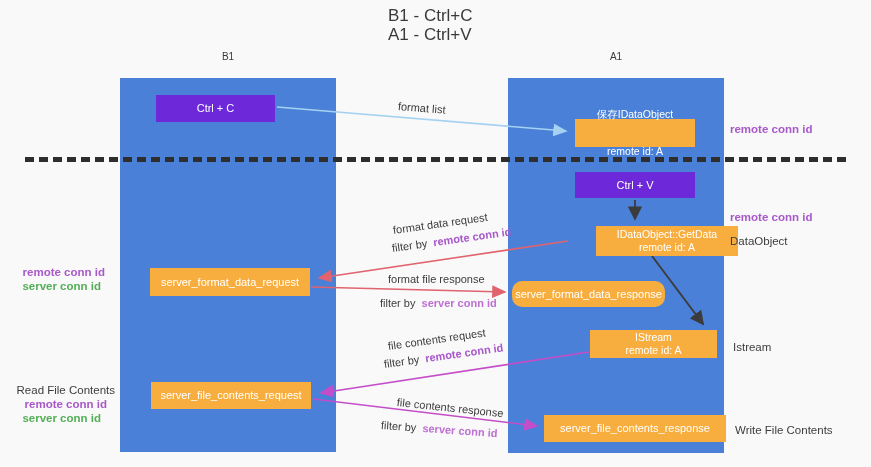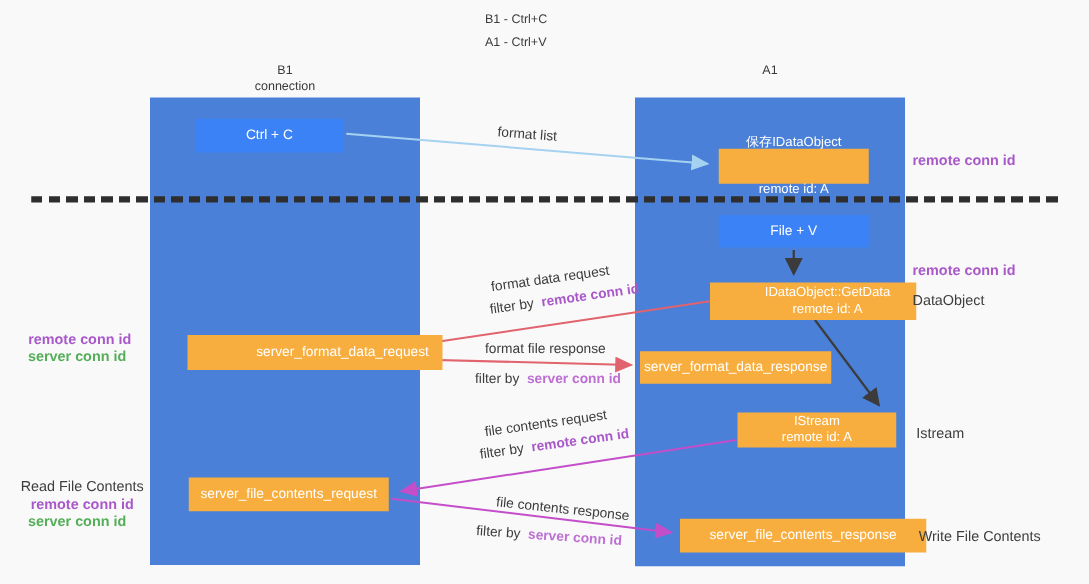--- a/index.html
+++ b/index.html
@@ -2,34 +2,34 @@
 <html><head>
 <meta charset="utf-8">
 <style>
   html,body{margin:0;padding:0;background:#f9f9f9;}
   .canvas{
     position:relative;width:871px;height:467px;overflow:hidden;
     background:#f9f9f9;
     font-family:"Liberation Sans",sans-serif;
     color:#3d3d3d;
   }
-  .title{position:absolute;left:388px;top:6px;font-size:10px;line-height:19px;color:#3a3a3a;}
+  .title{position:absolute;left:388px;top:6px;font-size:17px;line-height:19px;color:#3a3a3a;}
   .lane-header{position:absolute;text-align:center;font-size:10px;line-height:13px;color:#3a3a3a;}
   .lane{position:absolute;background:#4a80d8;}
   .divider{
     position:absolute;left:25px;top:157px;width:823px;height:5px;
     background:repeating-linear-gradient(to right,#2e2e2e 0 9px,transparent 9px 14px);
   }
   .arrows{position:absolute;left:0;top:0;z-index:2;}
   .node{
     position:absolute;z-index:3;display:flex;flex-direction:column;
     align-items:center;justify-content:center;
     color:#fff;font-size:10.5px;line-height:13px;text-align:center;white-space:nowrap;
   }
-  .node.green{background:#3b82f6;align-items:center;}
+  .node.green{background:#6d28d9;align-items:center;}
   .node.orange{background:#f8ae3f;}
   .node.single{font-size:11px;}
   .elabel{
     position:absolute;z-index:4;font-size:11px;color:#3c3c3c;white-space:nowrap;
     transform-origin:left center;
   }
   .elabel .colored{margin-left:3px;font-weight:bold;}
   .purple{color:#a958ca;}
   .lpurple{color:#bd6fd3;}
   .greenlbl{color:#54ae57;}
@@ -42,21 +42,20 @@
 
 <div class="canvas">
 
   <div class="title">
     <div>B1 - Ctrl+C</div>
     <div>A1 - Ctrl+V</div>
   </div>
 
   <div class="lane-header" style="left:120px;top:50px;width:216px;">
     <div>B1</div>
-    <div>connection</div>
   </div>
   <div class="lane-header" style="left:508px;top:50px;width:216px;">
     <div>A1</div>
   </div>
 
   <div class="lane" style="left:120px;top:78px;width:216px;height:374px;"></div>
   <div class="lane" style="left:508px;top:78px;width:216px;height:375px;"></div>
 
   <div class="divider"></div>
 
@@ -87,46 +86,46 @@
   <div class="node green single" style="left:156px;top:95px;width:119px;height:27px;">
     <div>Ctrl + C</div>
   </div>
 
   <div class="node orange" style="left:575px;top:119px;width:120px;height:28px;gap:24px;">
     <div>保存IDataObject</div>
     <div>remote id: A</div>
   </div>
 
   <div class="node green single" style="left:575px;top:172px;width:120px;height:26px;">
-    <div>File + V</div>
+    <div>Ctrl + V</div>
   </div>
 
-  <div class="node orange" style="left:568px;top:226px;width:142px;height:30px;padding-left:23px;">
+  <div class="node orange" style="left:596px;top:226px;width:142px;height:30px;">
     <div>IDataObject::GetData</div>
     <div>remote id: A</div>
   </div>
 
-  <div class="node orange single" style="left:150px;top:268px;width:160px;height:28px;padding-left:44px;">
+  <div class="node orange single" style="left:150px;top:268px;width:160px;height:28px;">
     <div>server_format_data_request</div>
   </div>
 
-  <div class="node orange single" style="left:512px;top:281px;width:153px;height:26px;">
+  <div class="node orange single" style="left:512px;top:281px;width:153px;height:26px;border-radius:10px;">
     <div>server_format_data_response</div>
   </div>
 
   <div class="node orange" style="left:590px;top:330px;width:127px;height:28px;">
     <div>IStream</div>
     <div>remote id: A</div>
   </div>
 
   <div class="node orange single" style="left:151px;top:382px;width:160px;height:27px;">
     <div>server_file_contents_request</div>
   </div>
 
-  <div class="node orange single" style="left:544px;top:415px;width:197px;height:27px;">
+  <div class="node orange single" style="left:544px;top:415px;width:182px;height:27px;">
     <div>server_file_contents_response</div>
   </div>
 
   <div class="elabel" style="left:398px;top:100px;transform:rotate(4.5deg);">
     <span>format list</span>
   </div>
 
   <div class="elabel" style="left:393px;top:224px;transform:rotate(-8deg);">
     <span>format data request</span>
   </div>

